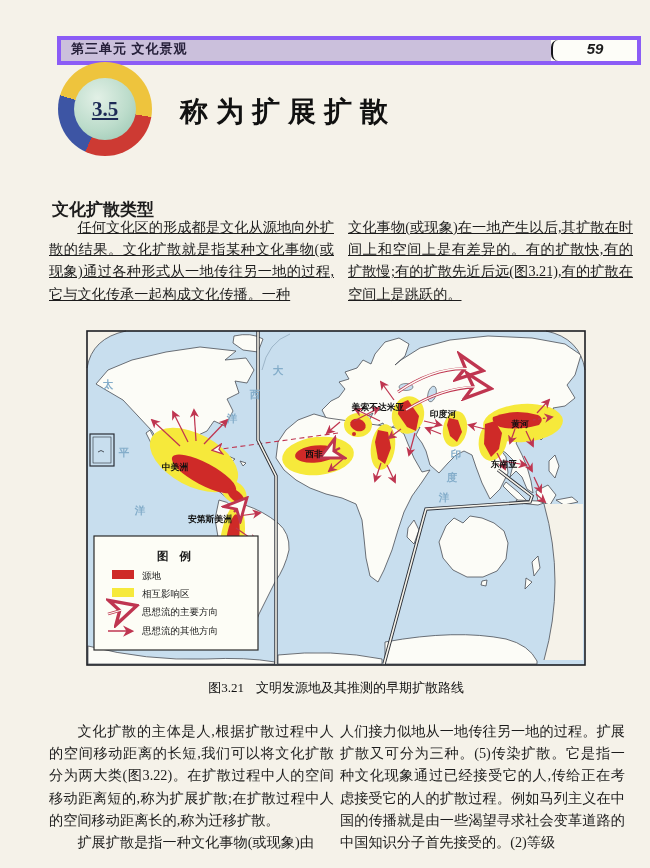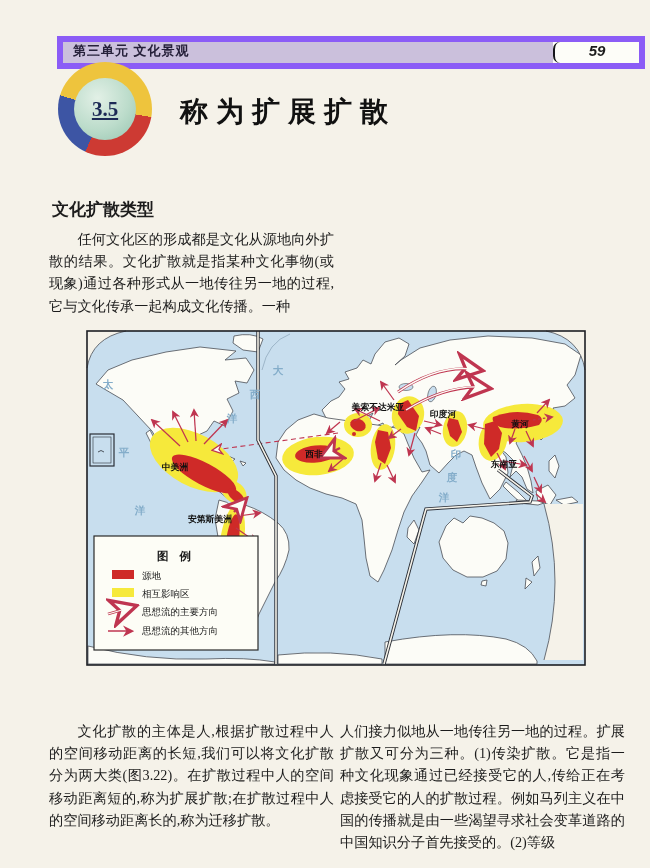--- a/index.html
+++ b/index.html
@@ -2,37 +2,37 @@
 <html><head>
 <meta charset="utf-8">
 <style>
   html,body{margin:0;padding:0;background:#888;}
   .page{
     position:relative;width:650px;height:868px;margin:0 auto;
     background:#f5f2e9;overflow:hidden;
     font-family:"Liberation Serif","DejaVu Serif",serif;color:#1c1c1c;
   }
   
-  .hdr{position:absolute;left:57px;top:36px;width:576px;height:21px;display:flex;border:6px solid #8b5cf6;background:#fdfdf8;}
+  .hdr{position:absolute;left:57px;top:36px;width:576px;height:21px;display:flex;border:4px solid #8b5cf6;background:#fdfdf8;}
   .hdr-bar{flex:1;background:#cbc0dc;font-family:"Liberation Sans","DejaVu Sans",sans-serif;font-weight:bold;font-size:13px;line-height:17px;padding-left:10px;color:#26203a;letter-spacing:1px;}
   .hdr-num{width:84px;background:#fdfdf8;border-left:2px solid #15151a;text-align:center;font-style:italic;font-weight:bold;font-size:15px;line-height:17px;font-family:"Liberation Sans","DejaVu Sans",sans-serif;border-radius:7px;}
   
   .badge{position:absolute;left:58px;top:62px;width:94px;height:94px;border-radius:50%;
     background:conic-gradient(#eec43d 0deg 100deg,#cd3a33 100deg 205deg,#3d55a4 205deg 287deg,#eec43d 287deg 360deg);}
   .badge-inner{position:absolute;left:16px;top:16px;width:62px;height:62px;border-radius:50%;
     background:radial-gradient(circle at 38% 32%,#e2f0e6 0%,#bcdccb 55%,#96c4b0 100%);
     display:flex;align-items:center;justify-content:center;
     font-weight:bold;font-size:21px;color:#1d2a55;text-decoration:underline;}
   .title{position:absolute;left:180px;top:93px;font-size:28px;font-weight:bold;letter-spacing:8px;
     font-family:"Liberation Sans","DejaVu Sans",sans-serif;color:#111;}
   
   .sec-head{position:absolute;left:52px;top:198px;font-size:17px;font-weight:bold;
     font-family:"Liberation Sans","DejaVu Sans",sans-serif;}
   .cols{position:absolute;left:49px;width:584px;display:flex;gap:14px;}
-  .cols.intro{top:228px;}
+  .cols.intro{top:216px;text-decoration:underline;}
   .cols.body{top:720px;gap:6px;}
   .col{width:285px;font-size:14.2px;line-height:22.2px;text-align:justify;}
   .col p{margin:0;}
   .col p.ind{text-indent:2em;}
   
   .figure{position:absolute;left:86px;top:330px;width:500px;height:336px;}
   .figure svg{display:block;}
   .caption{position:absolute;left:86px;top:679px;width:500px;text-align:center;font-size:13px;color:#111;}
   .caption .cap-no{margin-right:12px;}
   svg text{font-family:"Liberation Serif","DejaVu Serif",serif;}
@@ -53,20 +53,23 @@
 
   <div class="badge">
     <div class="badge-inner">3.5</div>
   </div>
   <div class="title">称为扩展扩散</div>
 
   <div class="sec-head">文化扩散类型</div>
   <div class="cols intro">
     <div class="col">
       <p class="ind">任何文化区的形成都是文化从源地向外扩散的结果。文化扩散就是指某种文化事物(或现象)通过各种形式从一地传往另一地的过程,它与文化传承一起构成文化传播。一种</p>
+    </div>
+    <div class="col">
+      <p>文化事物(或现象)在一地产生以后,其扩散在时间上和空间上是有差异的。有的扩散快,有的扩散慢;有的扩散先近后远(图3.21),有的扩散在空间上是跳跃的。</p>
     </div>
   </div>
 
   <div class="figure">
     <svg width="500" height="336" viewBox="0 0 500 336">
       <defs>
         <marker id="ah" viewBox="0 0 10 10" refX="8" refY="5" markerWidth="7.5" markerHeight="7.5" orient="auto-start-reverse">
           <path d="M0,0 L10,5 L0,10 L3,5 Z" fill="#bf3550"></path>
         </marker>
         <marker id="oah" viewBox="0 0 12 12" refX="9" refY="6" markerWidth="11" markerHeight="11" orient="auto-start-reverse">
@@ -226,23 +229,27 @@
         <path d="M22,284 L41,278.5" stroke="#fdfdf6" stroke-width="1.3" fill="none"></path>
         <text class="legend-i" x="56" y="285">思想流的主要方向</text>
         <path d="M22,301 L46,301" stroke="#bf3550" stroke-width="1.5" fill="none" marker-end="url(#ah)"></path>
         <text class="legend-i" x="56" y="304">思想流的其他方向</text>
       </g>
 
       <rect x="1" y="1" width="498" height="334" fill="none" stroke="#1d1f24" stroke-width="1.6"></rect>
     </svg>
   </div>
 
+  <div class="caption">
+    <span class="cap-no">图3.21</span><span>文明发源地及其推测的早期扩散路线</span>
+  </div>
 
   <div class="cols body">
     <div class="col">
       <p class="ind">文化扩散的主体是人,根据扩散过程中人的空间移动距离的长短,我们可以将文化扩散分为两大类(图3.22)。在扩散过程中人的空间移动距离短的,称为扩展扩散;在扩散过程中人的空间移动距离长的,称为迁移扩散。</p>
-    </div>
-    <div class="col">
-      <p>人们接力似地从一地传往另一地的过程。扩展扩散又可分为三种。(1)传染扩散。它是指一种文化现象通过已经接受它的人,传给正在考虑接受它的人的扩散过程。例如马列主义在中国的传播就是由一些渴望寻求社会变革道路的中国知识分子首先接受的。(2)等级</p>
+      <p class="ind">扩展扩散是指一种文化事物(或现象)由</p>
+    </div>
+    <div class="col">
+      <p>人们接力似地从一地传往另一地的过程。扩展扩散又可分为三种。(5)传染扩散。它是指一种文化现象通过已经接受它的人,传给正在考虑接受它的人的扩散过程。例如马列主义在中国的传播就是由一些渴望寻求社会变革道路的中国知识分子首先接受的。(2)等级</p>
     </div>
   </div>
 
 </div>
 
 </body></html>

